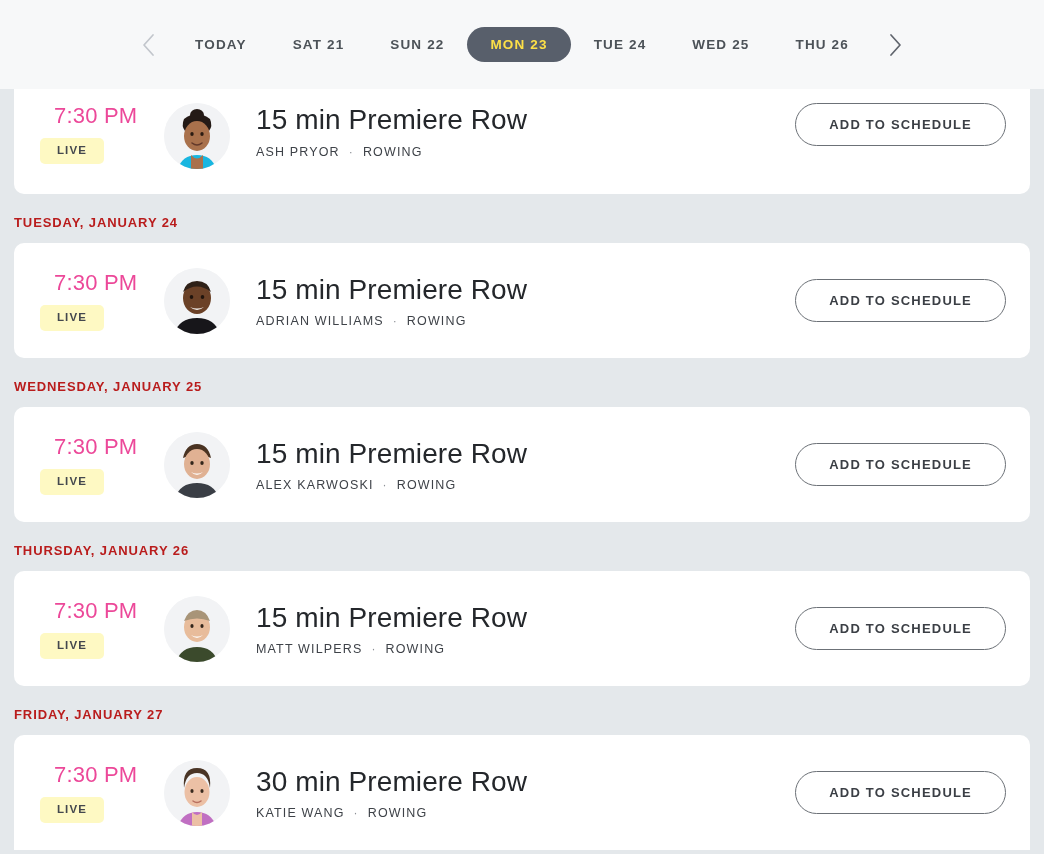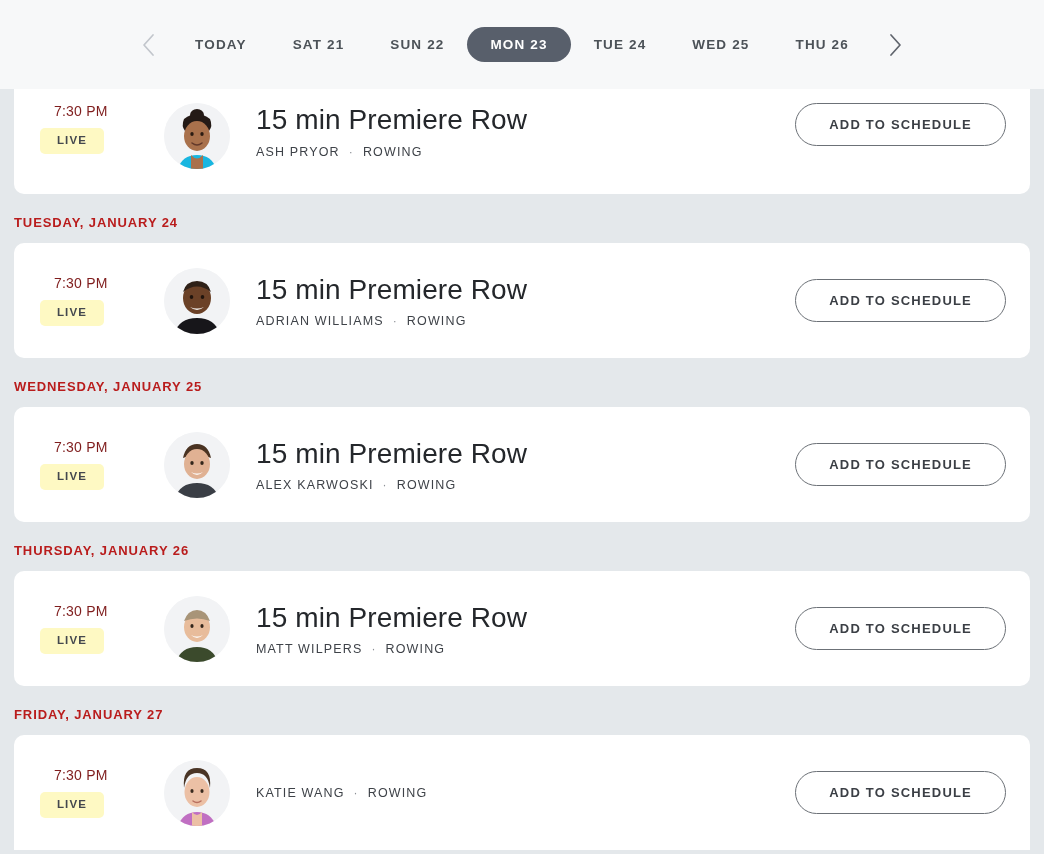--- a/index.html
+++ b/index.html
@@ -60,21 +60,21 @@
     border-radius: 999px;
     white-space: nowrap;
     cursor: pointer;
     background: none;
     border: none;
     font-family: inherit;
     line-height: 1;
   }
   .day-tab.active {
     background: #585f6b;
-    color: #ffffff;
+    color: #fde047;
   }
 
   
   .schedule {
     height: 765px;
     overflow: hidden;
     position: relative;
   }
 
   .day-header {
@@ -118,23 +118,23 @@
   .time-col {
     width: 124px;
     flex-shrink: 0;
     display: flex;
     flex-direction: column;
     align-items: flex-start;
     gap: 9px;
   }
 
   .time {
-    font-size: 14px;
+    font-size: 22px;
     font-weight: 400;
-    color: #7f1d1d;
+    color: #ec4899;
     letter-spacing: 0.2px;
     padding-left: 14px;
   }
 
   .live-badge {
     background: #fef9c3;
     color: #44484e;
     font-size: 11.5px;
     font-weight: 600;
     letter-spacing: 1.1px;
@@ -369,20 +369,21 @@
         <path d="M20 28 q2 -15 13 -15 q11 0 13 15 q2 -20 -13 -20 q-15 0 -13 20z" fill="#4a3526"></path>
         <ellipse cx="33" cy="32" rx="12.5" ry="15" fill="#ecc0a5"></ellipse>
         <ellipse cx="28" cy="31" rx="1.6" ry="1.9" fill="#3a2a1e"></ellipse>
         <ellipse cx="38" cy="31" rx="1.6" ry="1.9" fill="#3a2a1e"></ellipse>
         <path d="M29 41 q4 3 8 0" stroke="#b9705f" stroke-width="1.5" fill="none" stroke-linecap="round"></path>
         <path d="M14 66 q5 -14 19 -14 q14 0 19 14z" fill="#c06fc2"></path>
         <path d="M28 52 q5 6 10 0 l0 14 l-10 0z" fill="#ecc0a5"></path>
       </svg>
     </div>
     <div class="meta">
+      <div class="class-title">30 min Premiere Row</div>
       <div class="class-sub">
         <span>KATIE WANG</span>
         <span class="dot-sep">·</span>
         <span>ROWING</span>
       </div>
     </div>
     <div class="cta">
       <button class="add-btn">ADD TO SCHEDULE</button>
     </div>
   </div>

